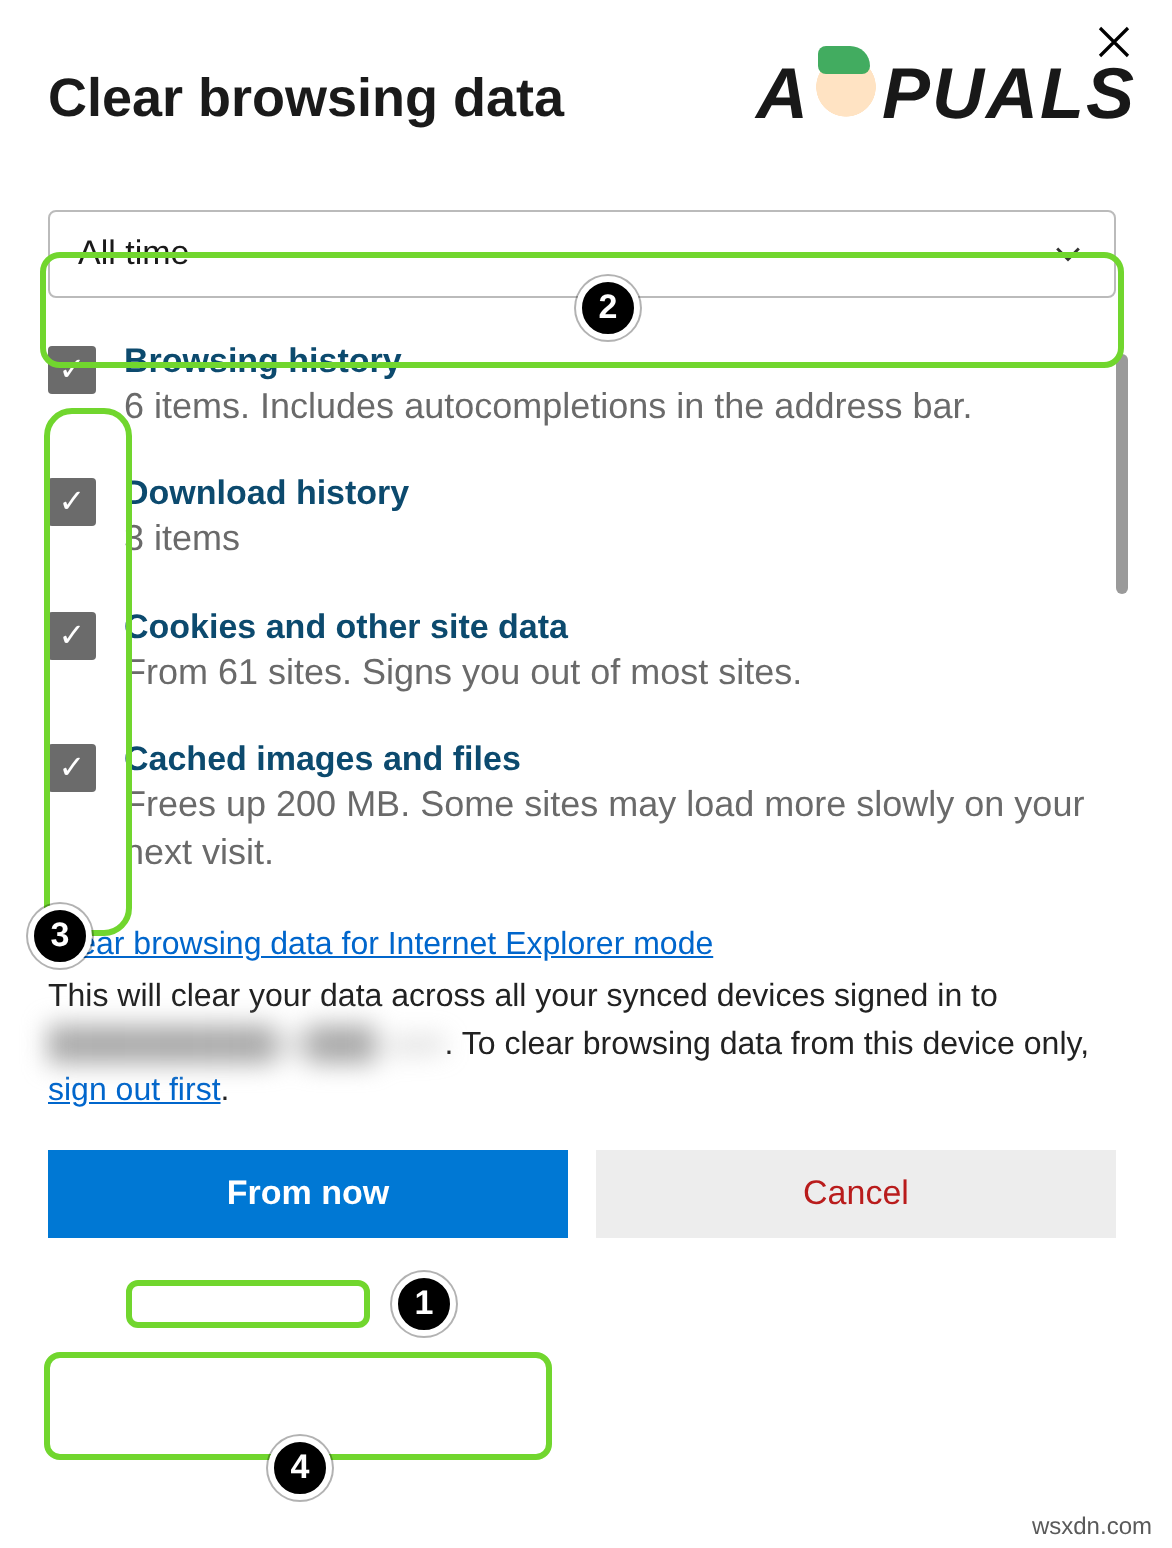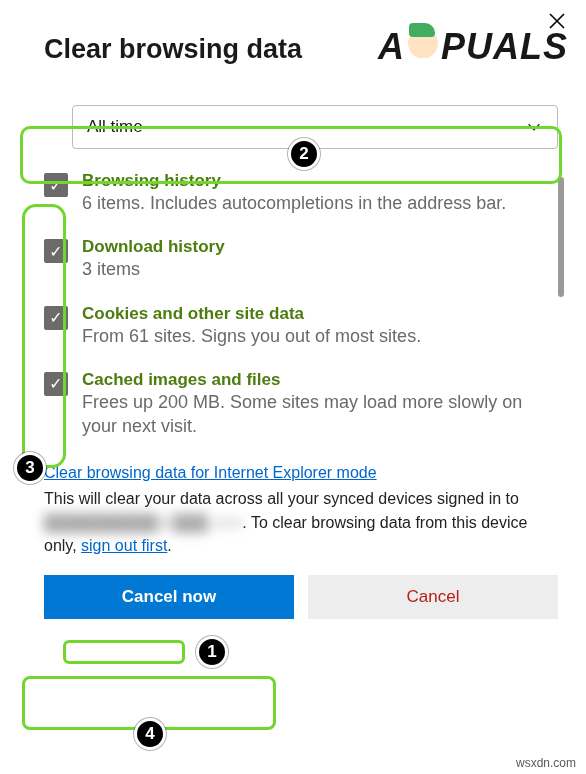--- a/index.html
+++ b/index.html
@@ -6,21 +6,21 @@
     body {
       font-family: "Segoe UI", Arial, sans-serif;
       background: #fff;
       width: 586px;
       height: 774px;
       position: relative;
       color: #1a1a1a;
       overflow: hidden;
     }
     .dialog {
-      padding: 20px 28px 16px 44px;
+      padding: 20px 28px 16px 24px;
       position: relative;
       height: 100%;
     }
     .close-btn {
       position: absolute;
       top: 6px; right: 14px;
       width: 30px; height: 30px;
       display: flex; align-items: center; justify-content: center;
       font-size: 22px;
       cursor: pointer;
@@ -33,21 +33,20 @@
       margin-top: 14px;
       margin-bottom: 40px;
     }
     .label {
       font-size: 15px;
       color: #333;
       margin-bottom: 8px;
     }
     .select-row {
       position: relative;
-      margin-left: 28px;
     }
     .select {
       width: 100%;
       height: 44px;
       border: 1px solid #bbb;
       border-radius: 4px;
       padding: 0 14px;
       font-size: 17px;
       display: flex;
       align-items: center;
@@ -75,21 +74,21 @@
       display: flex; align-items: center; justify-content: center;
       flex-shrink: 0;
       border-radius: 2px;
       margin-top: 2px;
       cursor: pointer;
       font-size: 16px;
     }
     .item-title {
       font-size: 17px;
       font-weight: 600;
-      color: #4d7c0f;
+      color: #0c4a6e;
     }
     .item-desc {
       font-size: 18px;
       color: #6a6a6a;
       line-height: 1.35;
     }
     .scrollbar {
       position: absolute;
       right: -6px;
       top: 6px;
@@ -253,21 +252,21 @@
 
   <div class="ie-link">
     <a class="link">Clear browsing data for Internet Explorer mode</a>
   </div>
 
   <div class="info">
     <span>This will clear your data across all your synced devices signed in to </span><span class="blur">██████████@███.com</span><span>. To clear browsing data from this device only, </span><a class="link">sign out first</a><span>.</span>
   </div>
 
   <div class="buttons">
-    <button class="btn btn-primary">Cancel now</button>
+    <button class="btn btn-primary">From now</button>
     <button class="btn btn-secondary">Cancel</button>
   </div>
 </div>
 
 <div class="watermark">
   <span>A</span>
   <span class="face"></span>
   <span>PUALS</span>
 </div>
 

